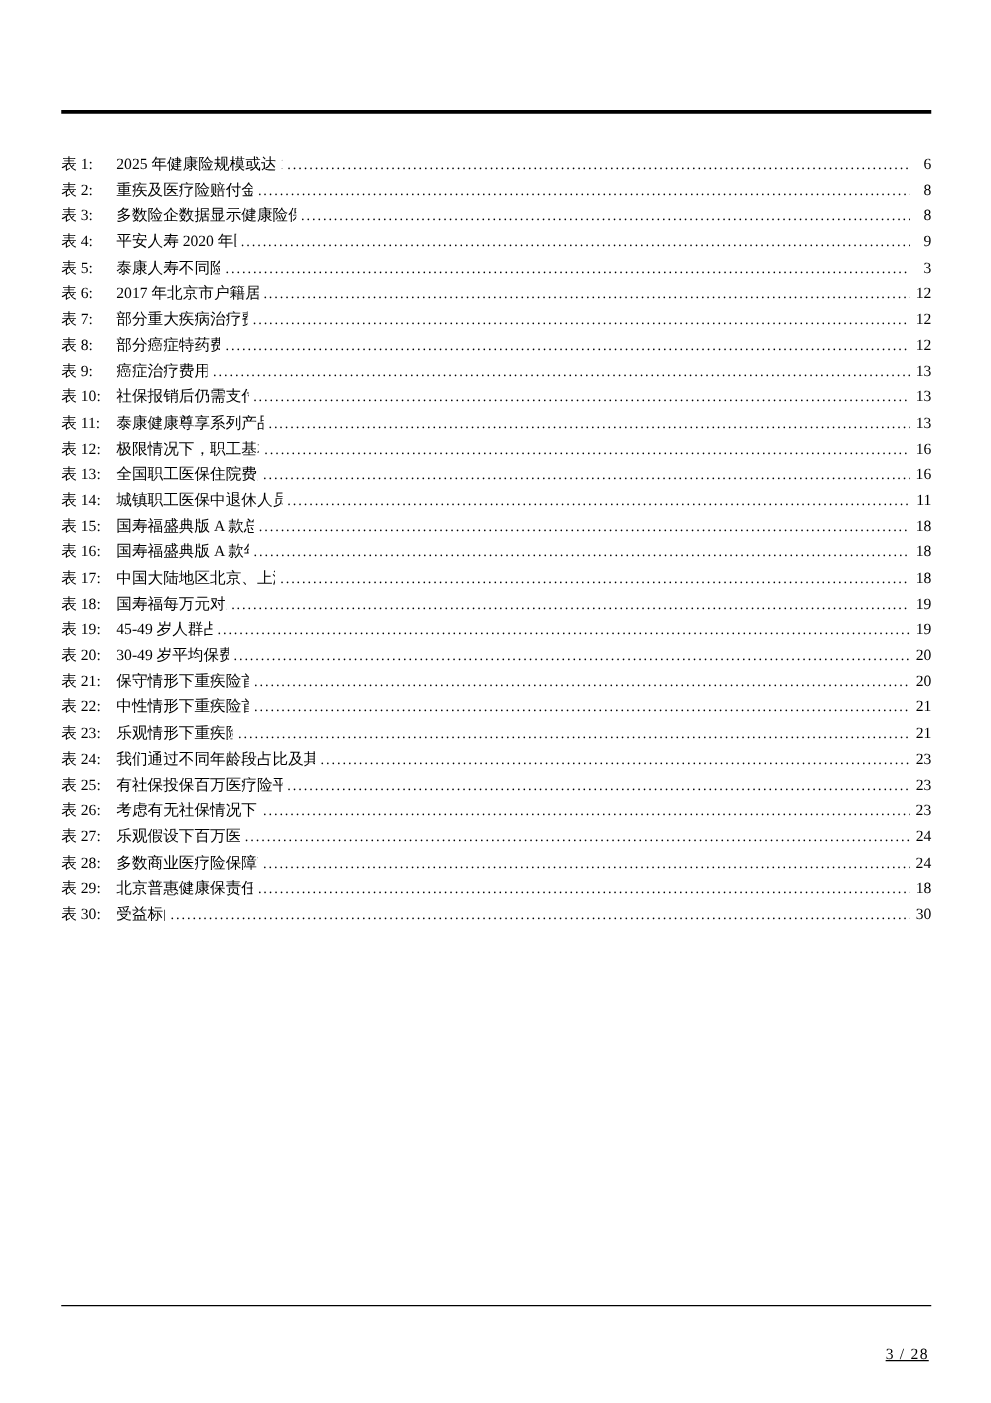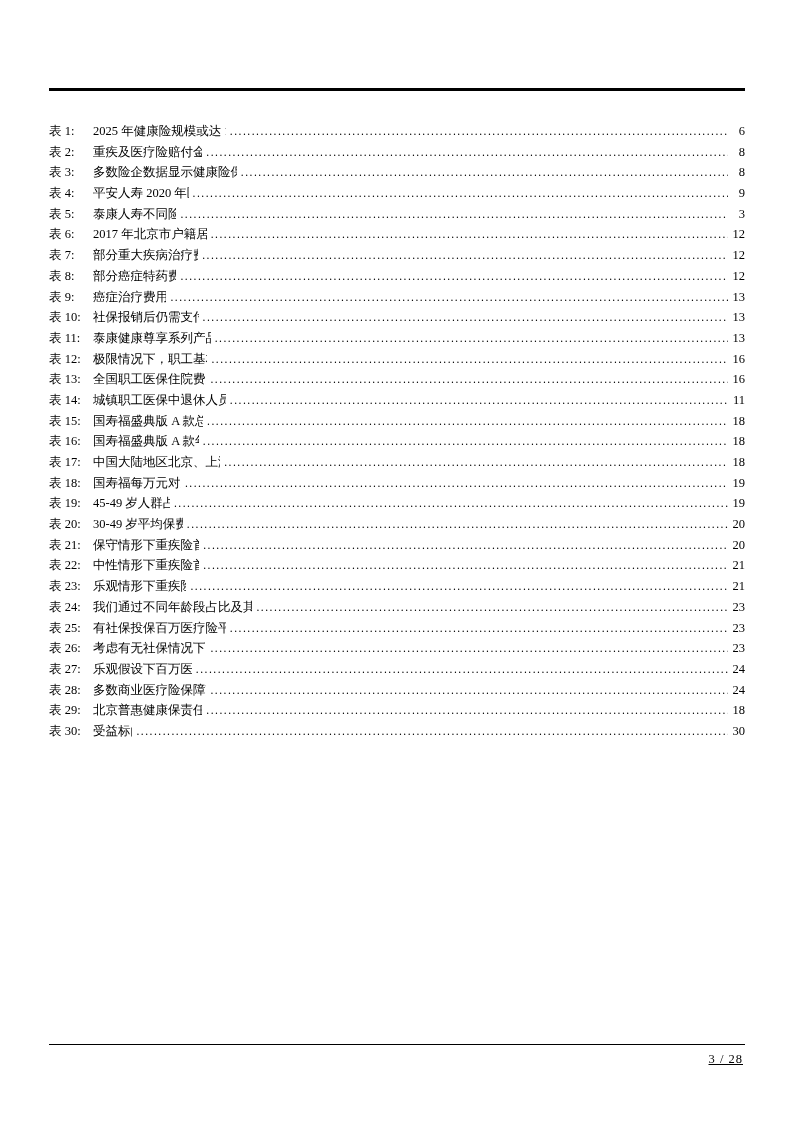--- a/index.html
+++ b/index.html
@@ -60,21 +60,21 @@
     position: absolute;
     left: 49px;
     top: 1044px;
     width: 696px;
     height: 1px;
     background: #000000;
   }
   .footer-page {
     position: absolute;
     right: 50px;
-    top: 1052px;
+    top: 1076px;
     font-size: 12.5px;
     letter-spacing: 1px;
     text-decoration: underline;
   }
 </style>
 </head>
 <body>
 
 <div>
   <div class="top-rule"></div>

